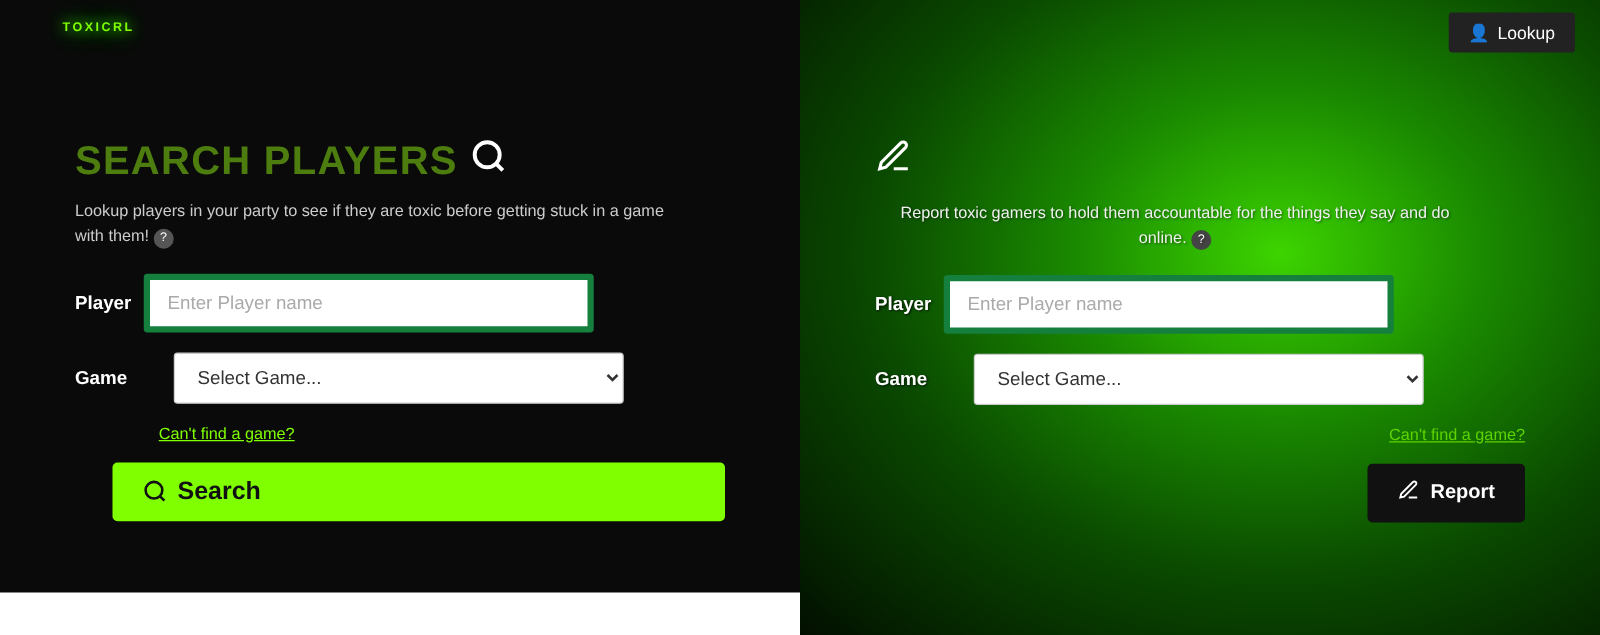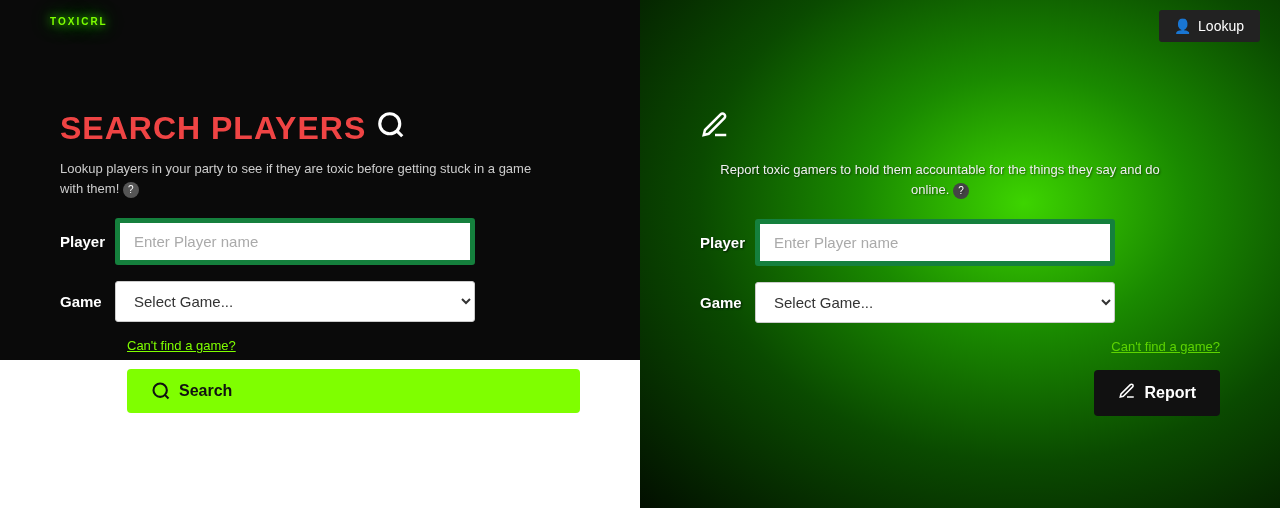--- a/index.html
+++ b/index.html
@@ -8,21 +8,21 @@
       width: 1280px;
       height: 508px;
       font-family: Arial, sans-serif;
       display: flex;
       overflow: hidden;
     }
 
     
     .left-panel {
       width: 640px;
-      height: 360px;
+      height: 474px;
       background: #0a0a0a;
       position: relative;
       padding: 30px 60px;
       display: flex;
       flex-direction: column;
     }
 
     
     .right-panel {
       width: 640px;
@@ -68,21 +68,21 @@
       display: flex;
       align-items: center;
       gap: 6px;
       border-radius: 3px;
     }
 
     
     .section-title {
       font-size: 32px;
       font-weight: 900;
-      color: #ef4444;
+      color: #4d7c0f;
       text-transform: uppercase;
       letter-spacing: 1px;
       margin-top: 80px;
       margin-bottom: 12px;
       display: flex;
       align-items: center;
       gap: 10px;
     }
 
     .section-title .icon {
@@ -146,20 +146,21 @@
       max-width: 360px;
       padding: 10px 14px;
       font-size: 15px;
       border: 1px solid #ccc;
       border-radius: 3px;
       background: white;
       color: #333;
       outline: none;
       cursor: pointer;
       appearance: auto;
+      margin-left: 24px;
     }
 
     
     .cant-find-link {
       color: #7fff00;
       font-size: 13px;
       text-decoration: underline;
       cursor: pointer;
       margin-bottom: 16px;
       display: inline-block;
@@ -171,26 +172,26 @@
       font-size: 13px;
       text-decoration: underline;
       cursor: pointer;
       margin-bottom: 16px;
       display: block;
       text-align: right;
     }
 
     
     .search-btn {
-      margin-left: 67px;
+      margin-left: 30px;
       background: #7fff00;
       color: #111;
       border: none;
       padding: 12px 24px;
-      font-size: 16px;
+      font-size: 20px;
       font-weight: bold;
       cursor: pointer;
       border-radius: 4px;
       display: flex;
       align-items: center;
       gap: 8px;
     }
 
     .report-btn {
       background: #111;

